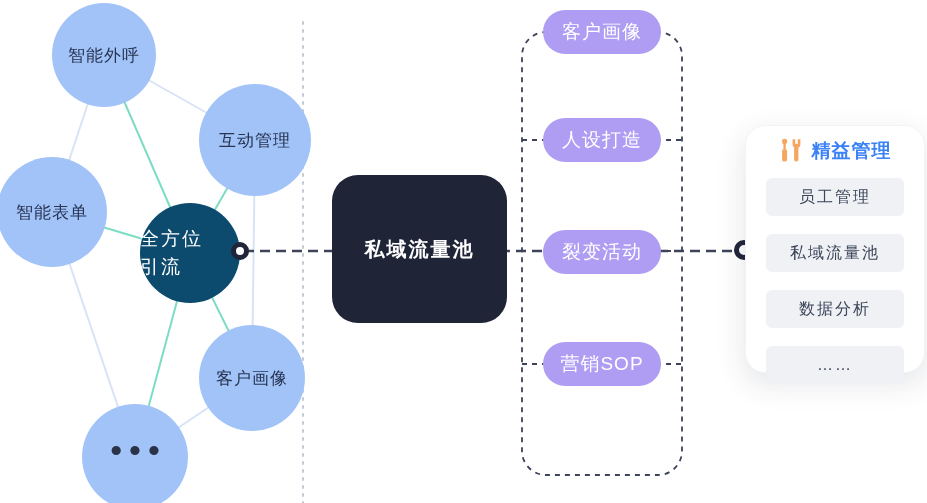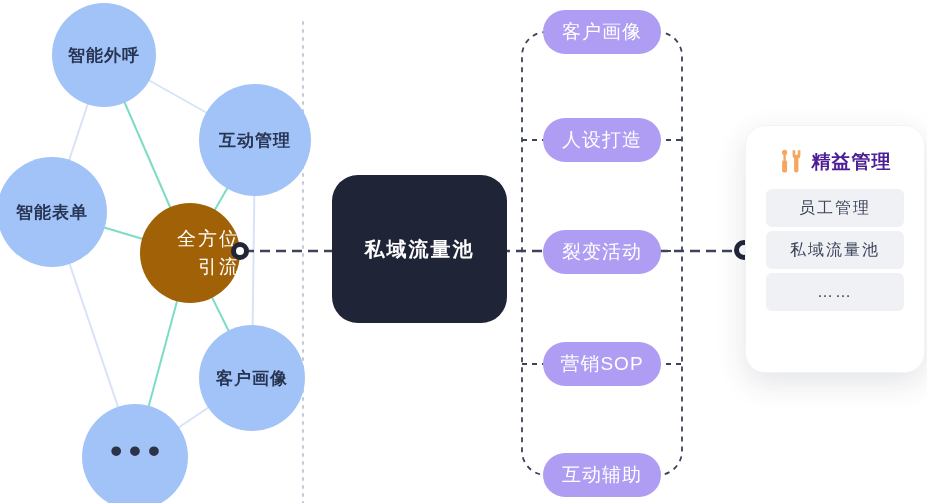--- a/index.html
+++ b/index.html
@@ -8,34 +8,34 @@
     background:#ffffff;
     font-family:"Liberation Sans","DejaVu Sans",sans-serif;
   }
   .lines { position:absolute; left:0; top:0; width:927px; height:503px; }
 
   
   .node {
     position:absolute; border-radius:50%;
     background:#a2c3f8; color:#273452;
     display:flex; align-items:center; justify-content:center;
-    font-size:17px; font-weight:700; letter-spacing:1px;
+    font-size:17px; font-weight:400; letter-spacing:1px;
   }
   .n-outbound { left:52px;  top:3px;   width:104px; height:104px; }
   .n-qr       { left:199px; top:84px;  width:112px; height:112px; }
   .n-form     { left:-3px;  top:157px; width:110px; height:110px; }
   .n-fission  { left:199px; top:325px; width:106px; height:106px; }
   .n-more     { left:82px;  top:404px; width:106px; height:106px; }
   .n-more .dots { font-size:34px; letter-spacing:7px; padding-left:7px; color:#2b3348; line-height:1; margin-top:-14px; }
 
   
   .hub {
     position:absolute; left:140px; top:203px; width:100px; height:100px;
-    border-radius:50%; background:#a16207; color:#ffffff;
-    display:flex; flex-direction:column; align-items:flex-end; justify-content:center;
+    border-radius:50%; background:#0c4a6e; color:#ffffff;
+    display:flex; flex-direction:column; align-items:flex-start; justify-content:center;
     font-size:19px; font-weight:500; line-height:1.45; letter-spacing:2px;
   }
 
   
   .cdot {
     position:absolute; background:#ffffff; border:5px solid #20253a;
     border-radius:50%; box-sizing:border-box;
   }
   .cdot.hub-dot  { left:231px; top:242px; width:18px; height:18px; }
   .cdot.card-dot { left:734px; top:240px; width:20px; height:20px; }
@@ -62,24 +62,24 @@
   .pill-4 { top:453px; }
 
   
   .card {
     position:absolute; left:745px; top:125px; width:180px; height:248px;
     background:#ffffff; border-radius:20px; box-sizing:border-box;
     border:1px solid #f1f3f7;
     box-shadow:0 10px 30px rgba(35,44,66,0.13);
   }
   .card-title {
-    margin-top:23px; display:flex; align-items:center; justify-content:center; gap:9px;
-    color:#4c1d95; font-size:19px; font-weight:700; letter-spacing:1px;
+    margin-top:12px; display:flex; align-items:center; justify-content:center; gap:9px;
+    color:#3b82f6; font-size:19px; font-weight:700; letter-spacing:1px;
   }
-  .card-rows { margin:14px 20px 0 20px; display:flex; flex-direction:column; gap:4px; }
+  .card-rows { margin:14px 20px 0 20px; display:flex; flex-direction:column; gap:18px; }
   .card-row {
     height:38px; border-radius:6px; background:#eff1f5; color:#3c4459;
     display:flex; align-items:center; justify-content:center;
     font-size:16px; font-weight:500; letter-spacing:2px;
   }
 </style>
 </head>
 <body>
 
 <div class="canvas">
@@ -150,40 +150,38 @@
   </div>
   <div class="pill pill-1">
     <span>人设打造</span>
   </div>
   <div class="pill pill-2">
     <span>裂变活动</span>
   </div>
   <div class="pill pill-3">
     <span>营销SOP</span>
   </div>
-  <div class="pill pill-4">
-    <span>互动辅助</span>
-  </div>
 
   <div class="cdot card-dot"></div>
   <div class="card">
     <div class="card-title">
       <svg width="24" height="26" viewBox="0 0 24 26">
         <g fill="#f6a75f">
 
           <circle cx="5.6" cy="3.4" r="2.6"></circle>
           <rect x="4.4" y="5.2" width="2.4" height="6.2"></rect>
           <rect x="3.1" y="11.0" width="5.0" height="12.6" rx="2.2"></rect>
 
           <path d="M13.6 1.2 h2.6 v4.6 h2.6 V1.2 h2.6 v5.2 a3.9 3.9 0 0 1 -2.0 3.4 l0 0 h-3.8 a3.9 3.9 0 0 1 -2.0 -3.4 Z"></path>
           <rect x="15.1" y="8.6" width="4.3" height="15.0" rx="2.0"></rect>
         </g>
       </svg>
       <span>精益管理</span>
     </div>
     <div class="card-rows">
       <div class="card-row">员工管理</div>
       <div class="card-row">私域流量池</div>
+      <div class="card-row">数据分析</div>
       <div class="card-row">……</div>
     </div>
   </div>
 
 </div>
 
 </body></html>

